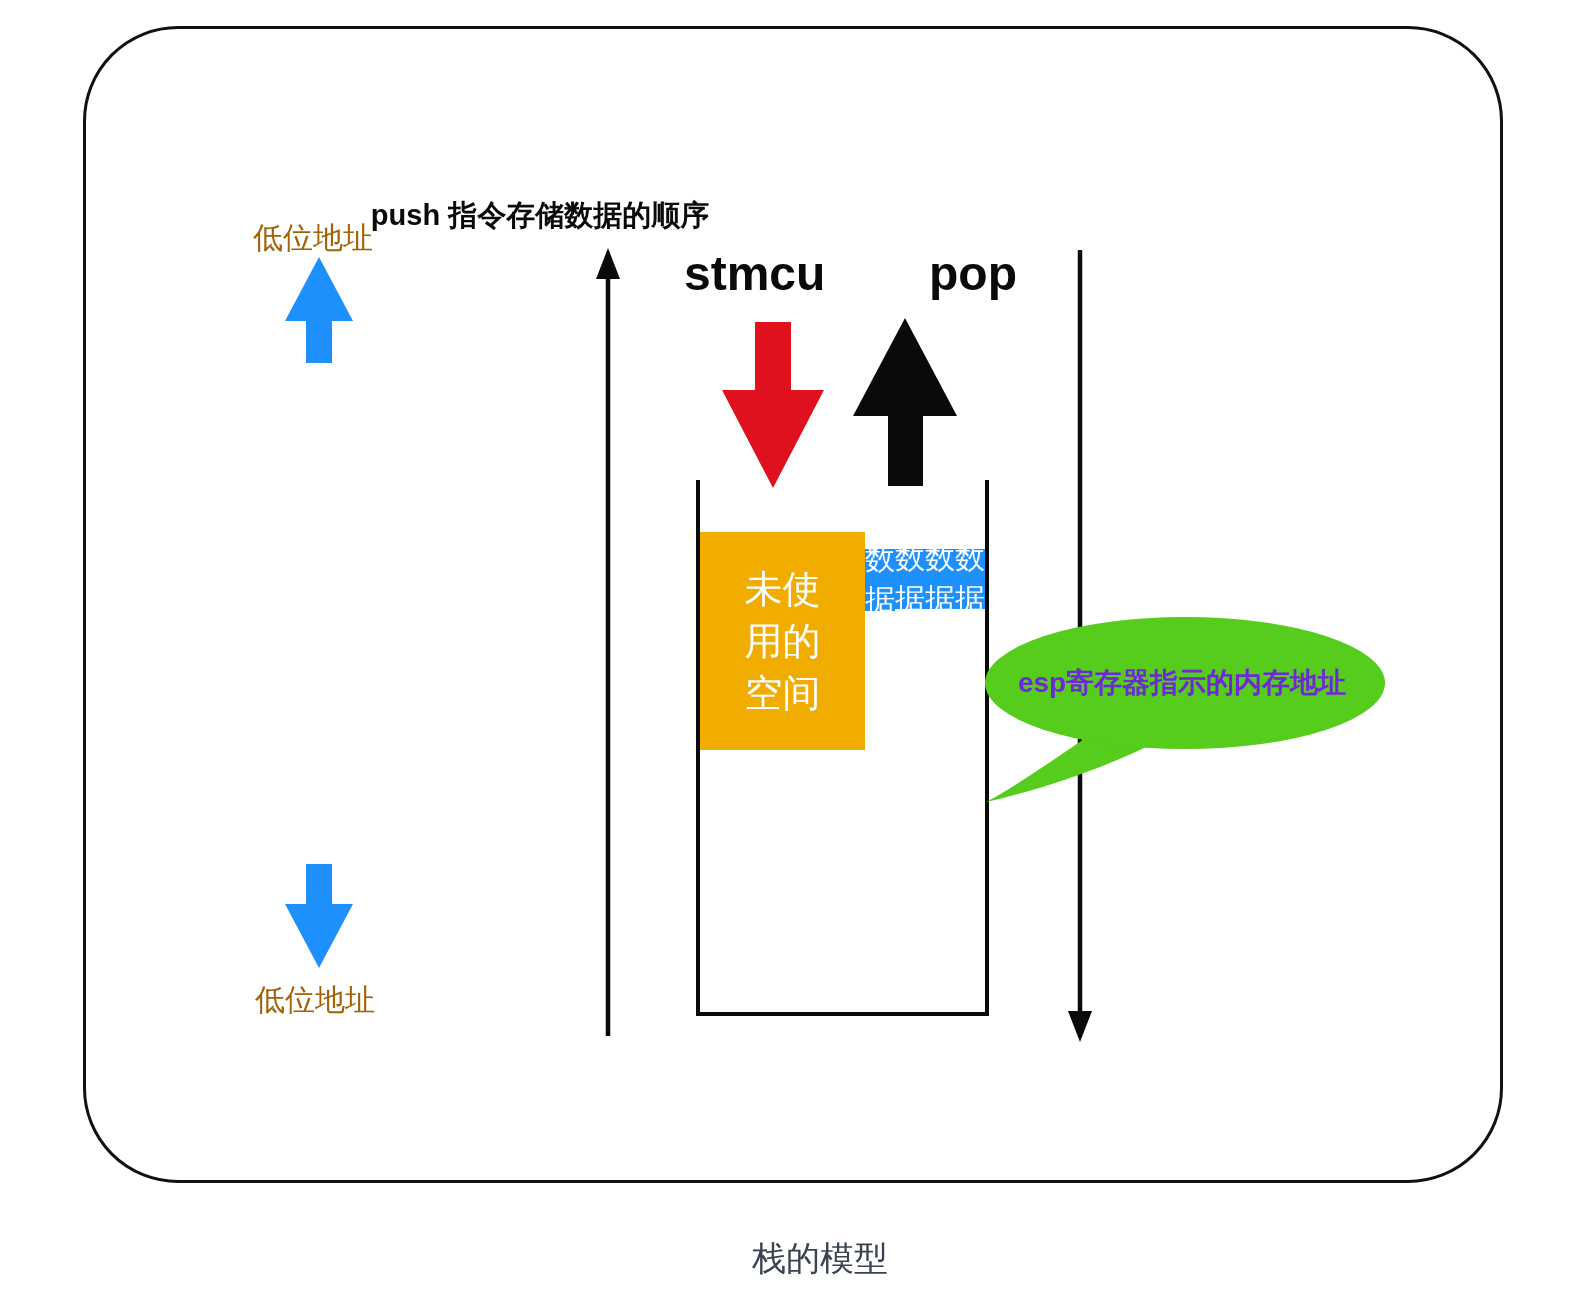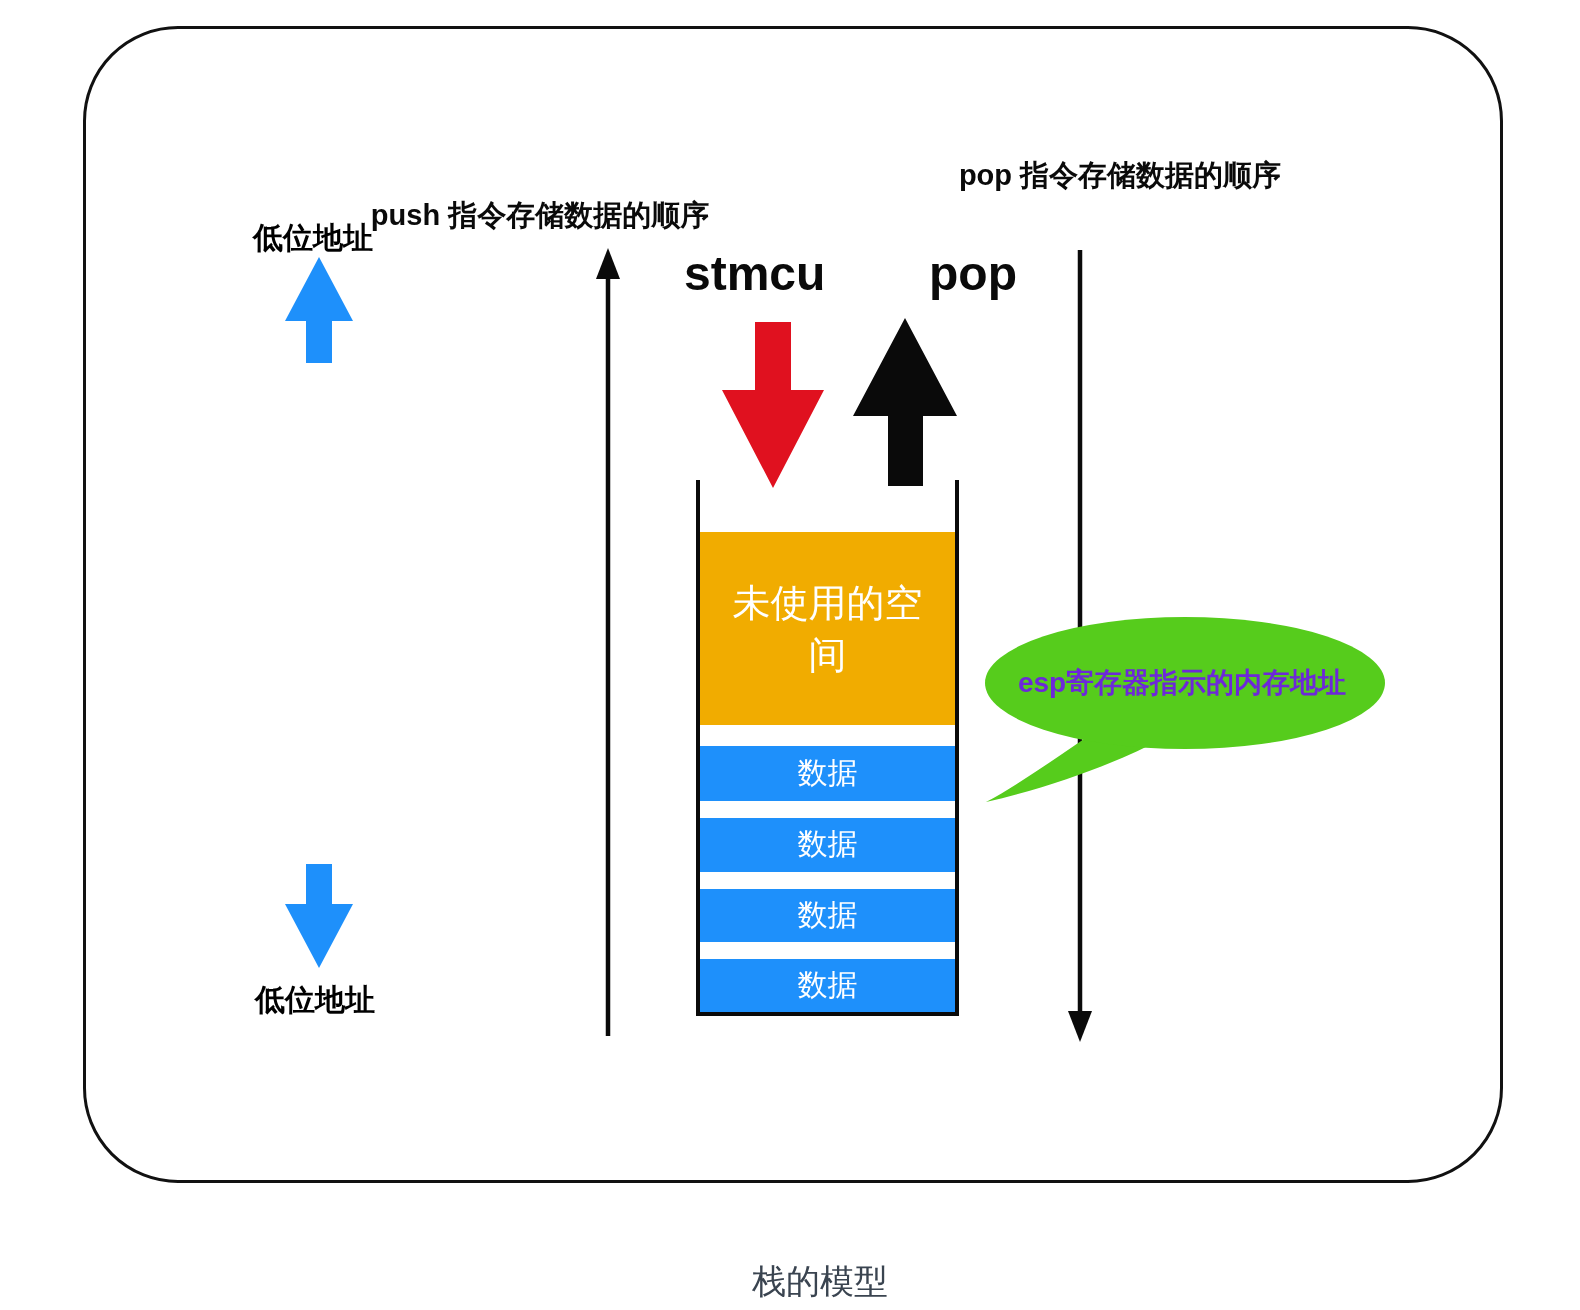--- a/index.html
+++ b/index.html
@@ -13,67 +13,66 @@
   }
   .abs{position:absolute;}
   .frame{
     left:83px; top:26px; width:1414px; height:1151px;
     border:3px solid #111; border-radius:95px;
   }
   .title{
     font-size:29px; font-weight:bold; color:#0a0a0a; text-align:center;
     width:400px; white-space:nowrap;
   }
-  .addr-label{font-size:30px; font-weight:bold; color:#000000; white-space:nowrap;}
+  .addr-label{font-size:30px; font-weight:normal; color:#a16207; white-space:nowrap;}
   .big-op{font-size:48px; font-weight:bold; color:#0a0a0a; text-align:center; width:130px;}
   .container{
-    left:696px; top:480px; width:263px; height:536px; box-sizing:border-box;
+    left:696px; top:480px; width:293px; height:536px; box-sizing:border-box;
     border-left:4px solid var(--line); border-right:4px solid var(--line);
     border-bottom:4px solid var(--line);
-    padding-top:52px; display:flex; flex-direction:column; align-items:stretch;
+    padding-top:52px; display:flex; flex-direction:row; align-items:stretch;
   }
   .unused{
     height:218px; background:var(--orange); color:#ffffff; font-size:38px;
     line-height:52px; display:flex; align-items:center; justify-content:center;
     text-align:center; padding:0 28px; margin-bottom:4px; box-sizing:border-box;
   }
   .datablock{
     background:var(--blue); color:#ffffff; font-size:30px;
     display:flex; align-items:center; justify-content:center; margin-top:17px;
   }
   .datablock:first-of-type{margin-top:0;}
   .db1{height:62px;} .db2{height:60px;} .db3{height:60px;} .db4{height:60px;}
   .bubble-text{
     left:967px; top:664px; width:430px; text-align:center; color:#6d28d9;
     font-size:28px; font-weight:bold; white-space:nowrap; z-index:6;
   }
   .caption{
     left:620px; top:1236px; width:400px; text-align:center;
-    font-size:34px; color:var(--caption);margin-top:23px;
+    font-size:34px; color:var(--caption);
   }
   .watermark{
     left:1150px; top:1241px; width:418px; text-align:right;
     color:var(--watermark); font-weight:bold; font-size:27px; line-height:29px;
     white-space:nowrap;
   }
   svg{display:block;}
   .fill-blue{fill:var(--blue);} .fill-red{fill:var(--red);}
   .fill-black{fill:#0a0a0a;} .fill-green{fill:var(--green);}
   .stroke-black{stroke:#0a0a0a;}
   .z5{z-index:5;} .z2{z-index:2;}
 </style>
 </head>
 <body>
 
 <div class="stage">
 
   <div class="abs frame"></div>
 
   <div class="abs title" style="left:340px; top:164px;margin-top:32px;">push 指令存储数据的顺序</div>
-  <div class="abs title" style="left:920px; top:156px;">pop 指令存储数据的顺序</div>
 
   <div class="abs addr-label" style="left:253px; top:218px;">低位地址</div>
   <div class="abs" style="left:285px; top:257px;">
     <svg width="68" height="106" viewBox="0 0 68 106">
       <polygon class="fill-blue" points="34,0 68,64 47,64 47,106 21,106 21,64 0,64"></polygon>
     </svg>
   </div>
 
   <div class="abs" style="left:285px; top:864px;">
     <svg width="68" height="104" viewBox="0 0 68 104">

